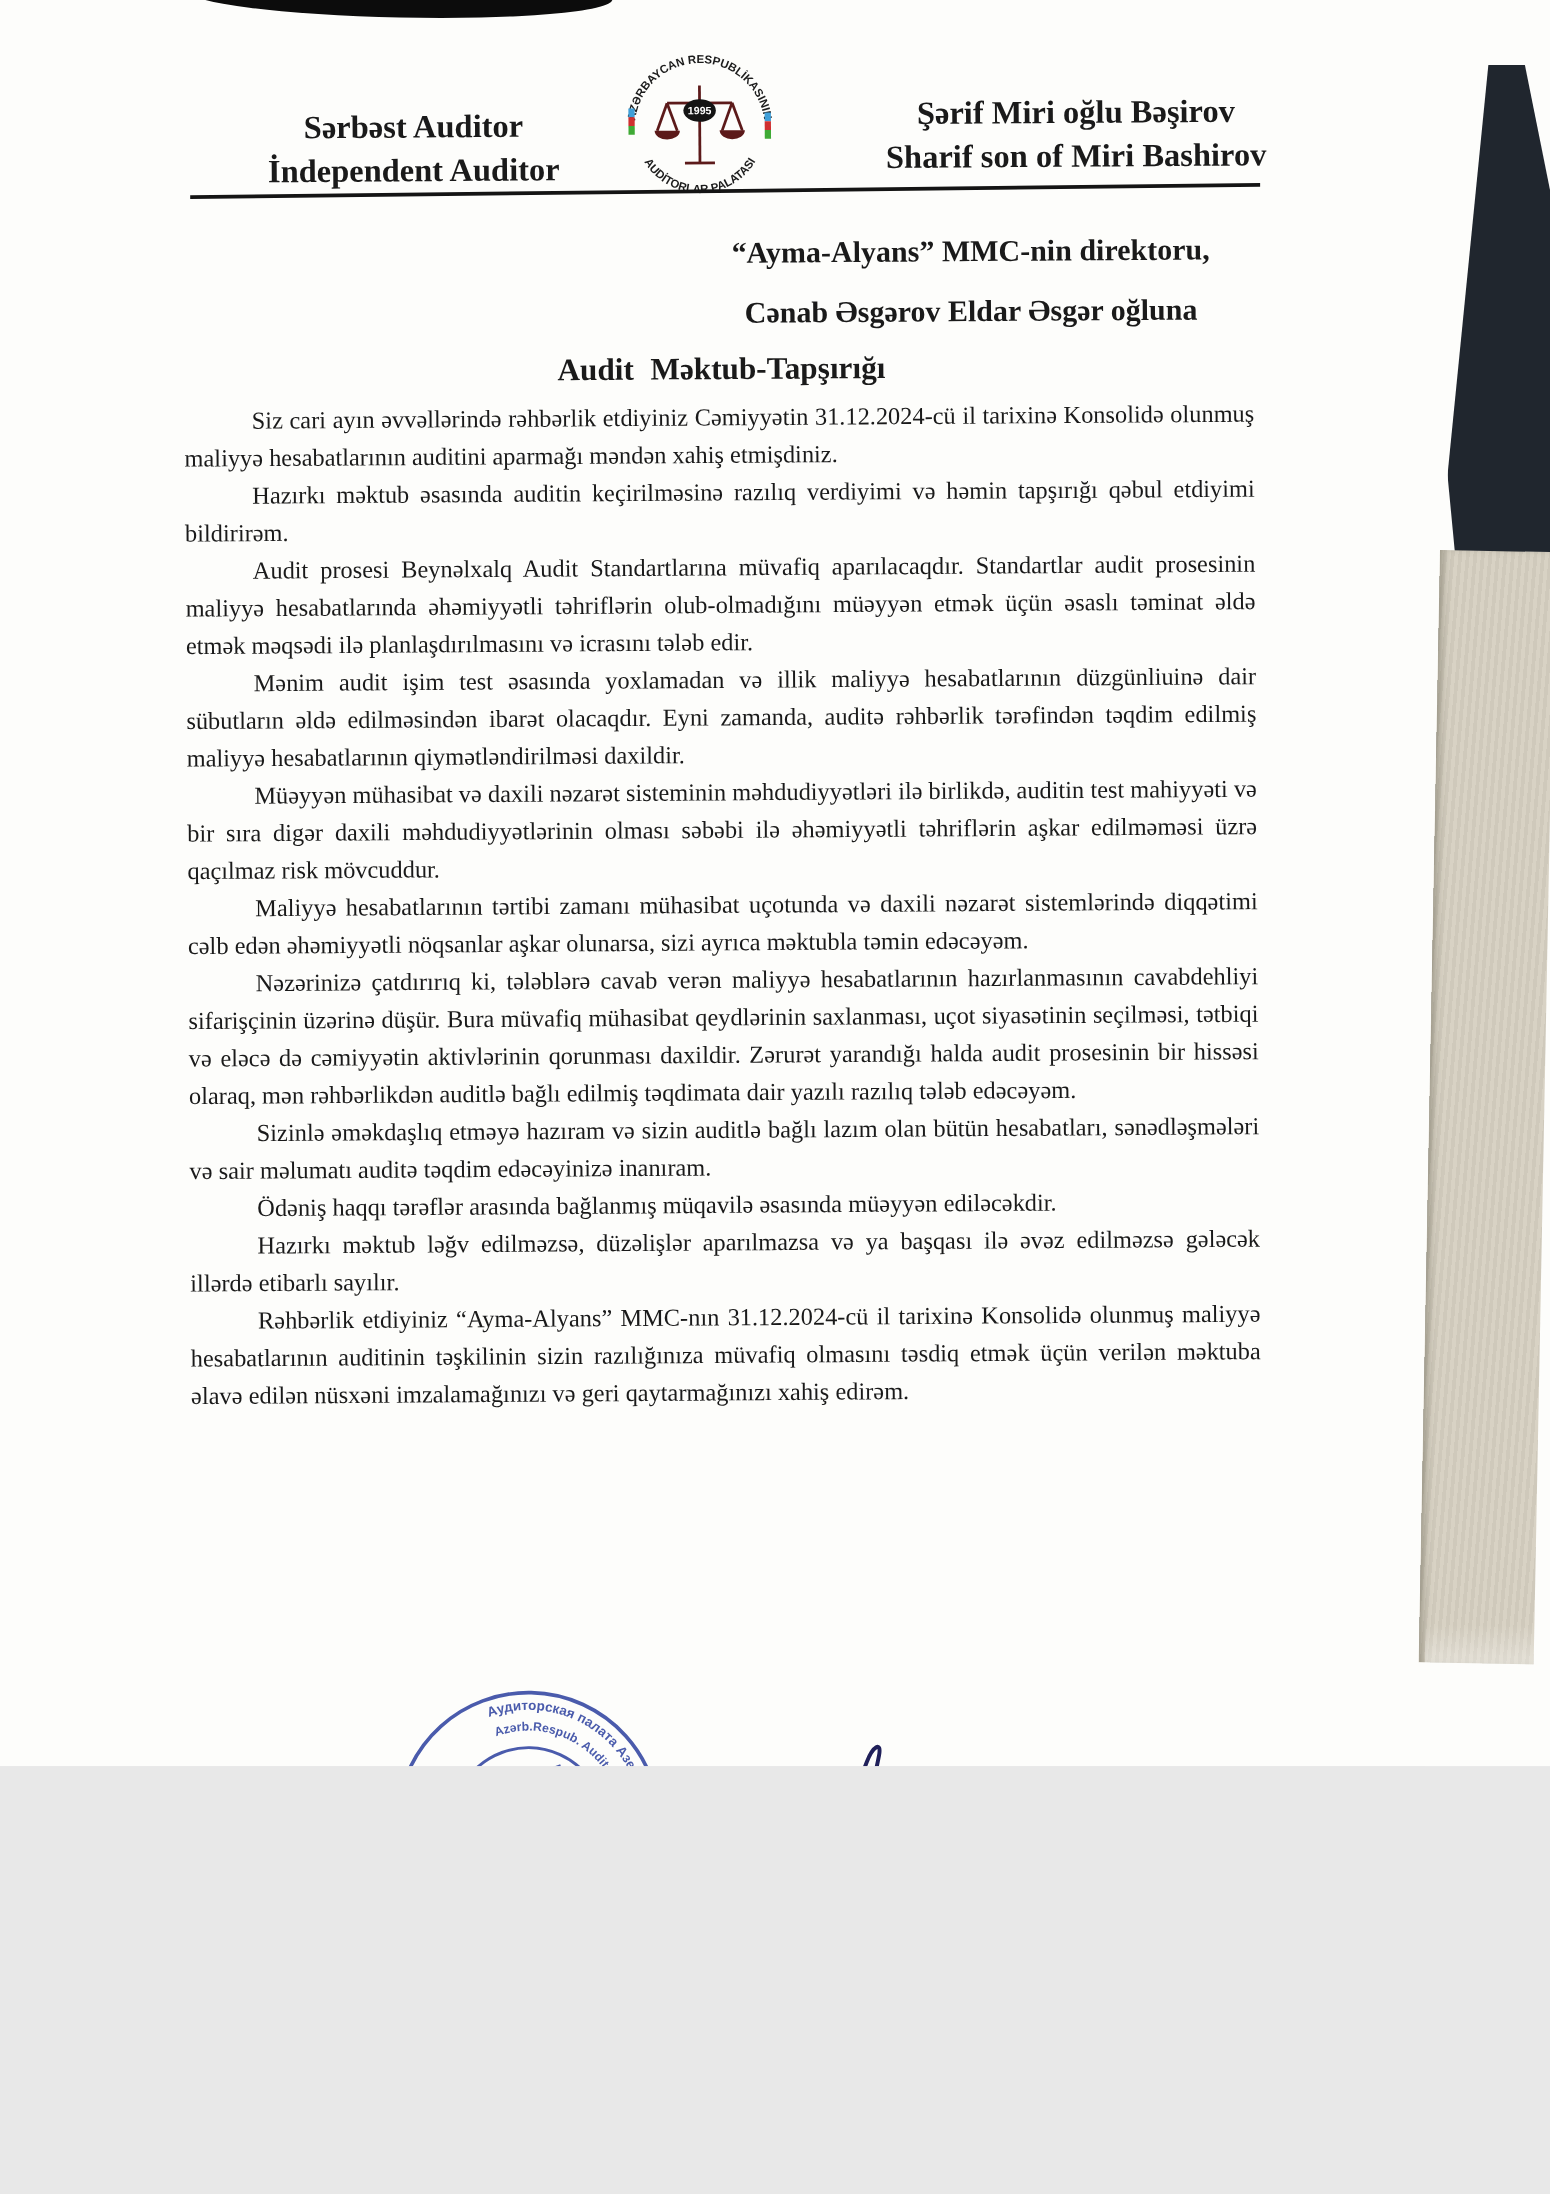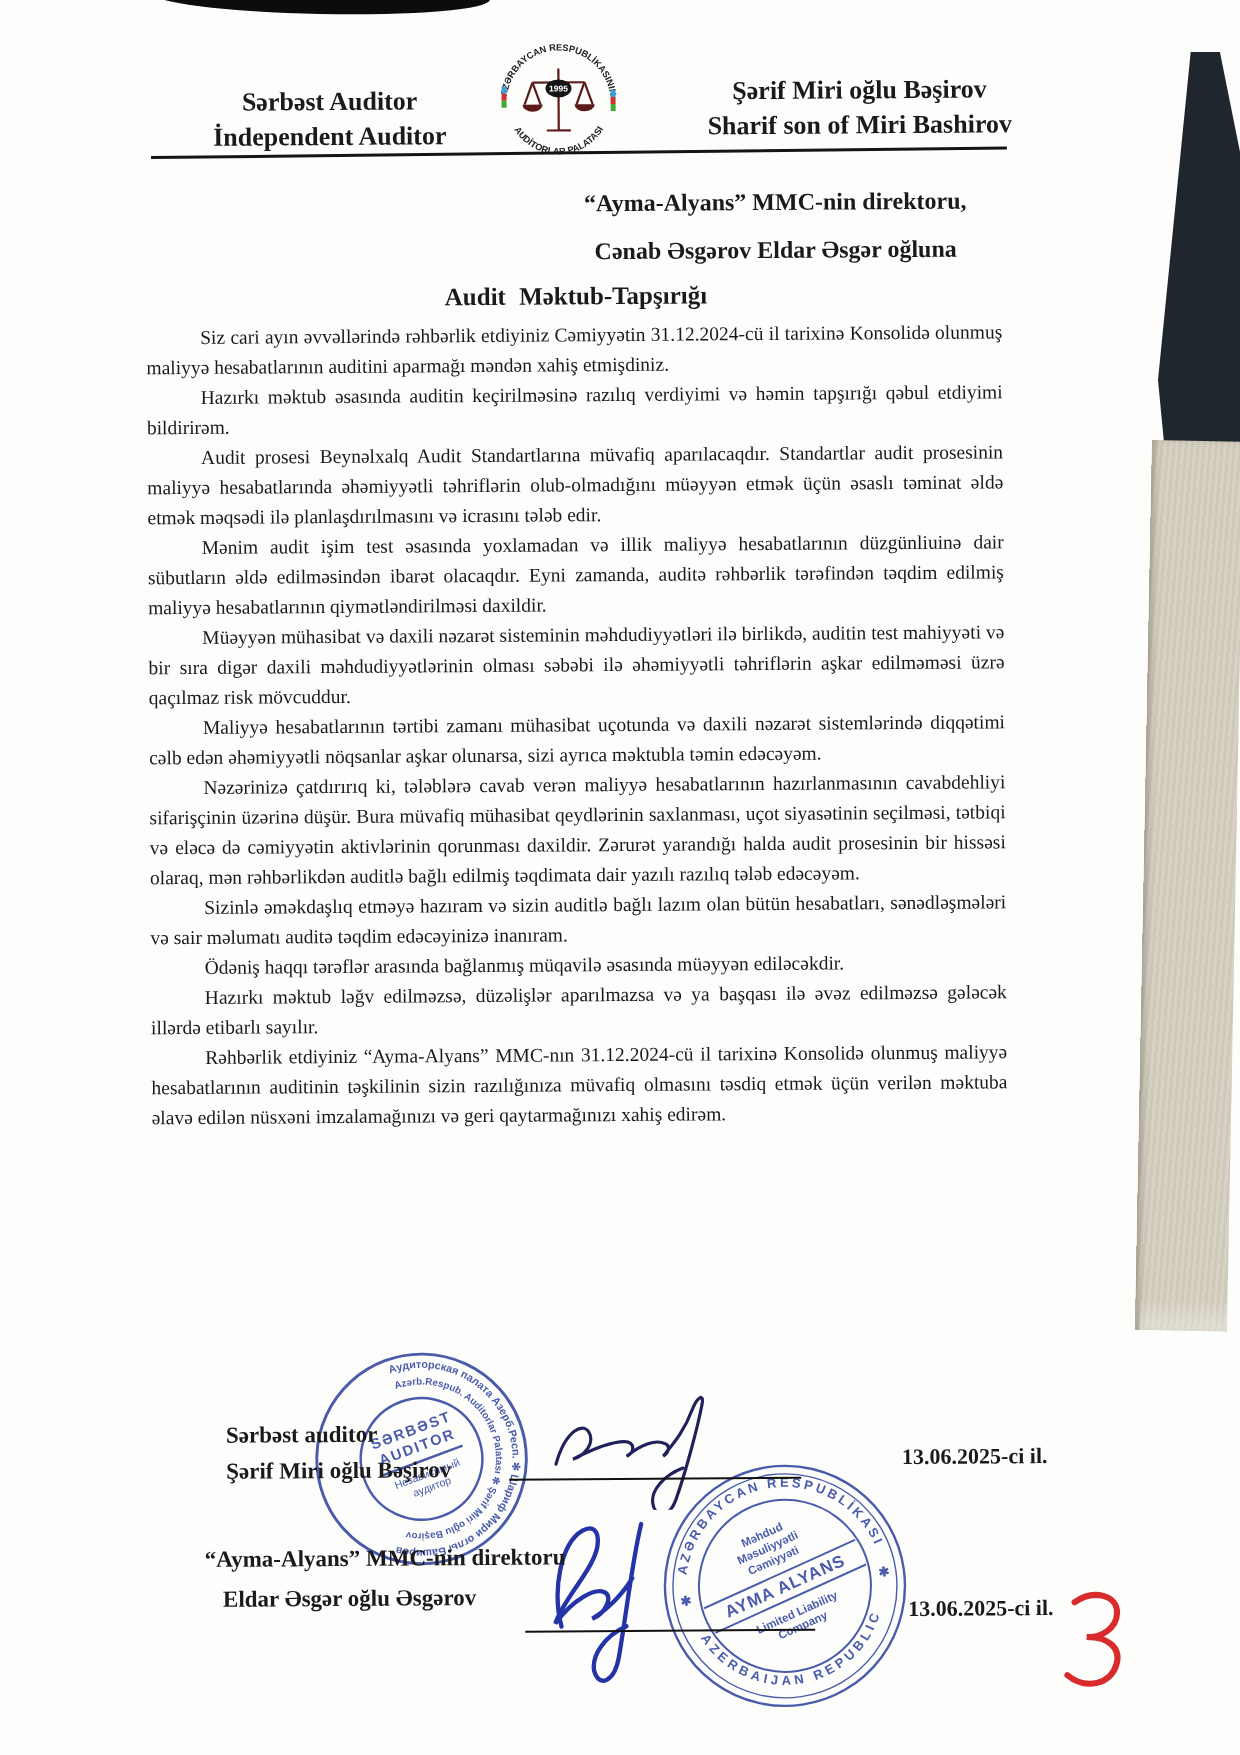--- a/index.html
+++ b/index.html
@@ -1,17 +1,17 @@
 <!DOCTYPE html>
 <html><head>
 <meta charset="utf-8">
 <style>
   html,body{margin:0;padding:0;background:#e8e8e8;}
   .page{
-    position:relative;width:1240px;height:1755px;margin:0 auto;
+    position:relative;width:1240px;height:1413px;margin:0 auto;
     background:#fdfdfb;overflow:hidden;
     font-family:"Liberation Serif",serif;color:#1a1a1a;
   }
   
   .top-curl{
     position:absolute;left:150px;top:-22px;width:340px;height:36px;
     background:#0c0c0c;border-radius:50%;transform:rotate(1.2deg);
   }
   .right-wedge{
     position:absolute;left:1158px;top:52px;width:86px;height:400px;

